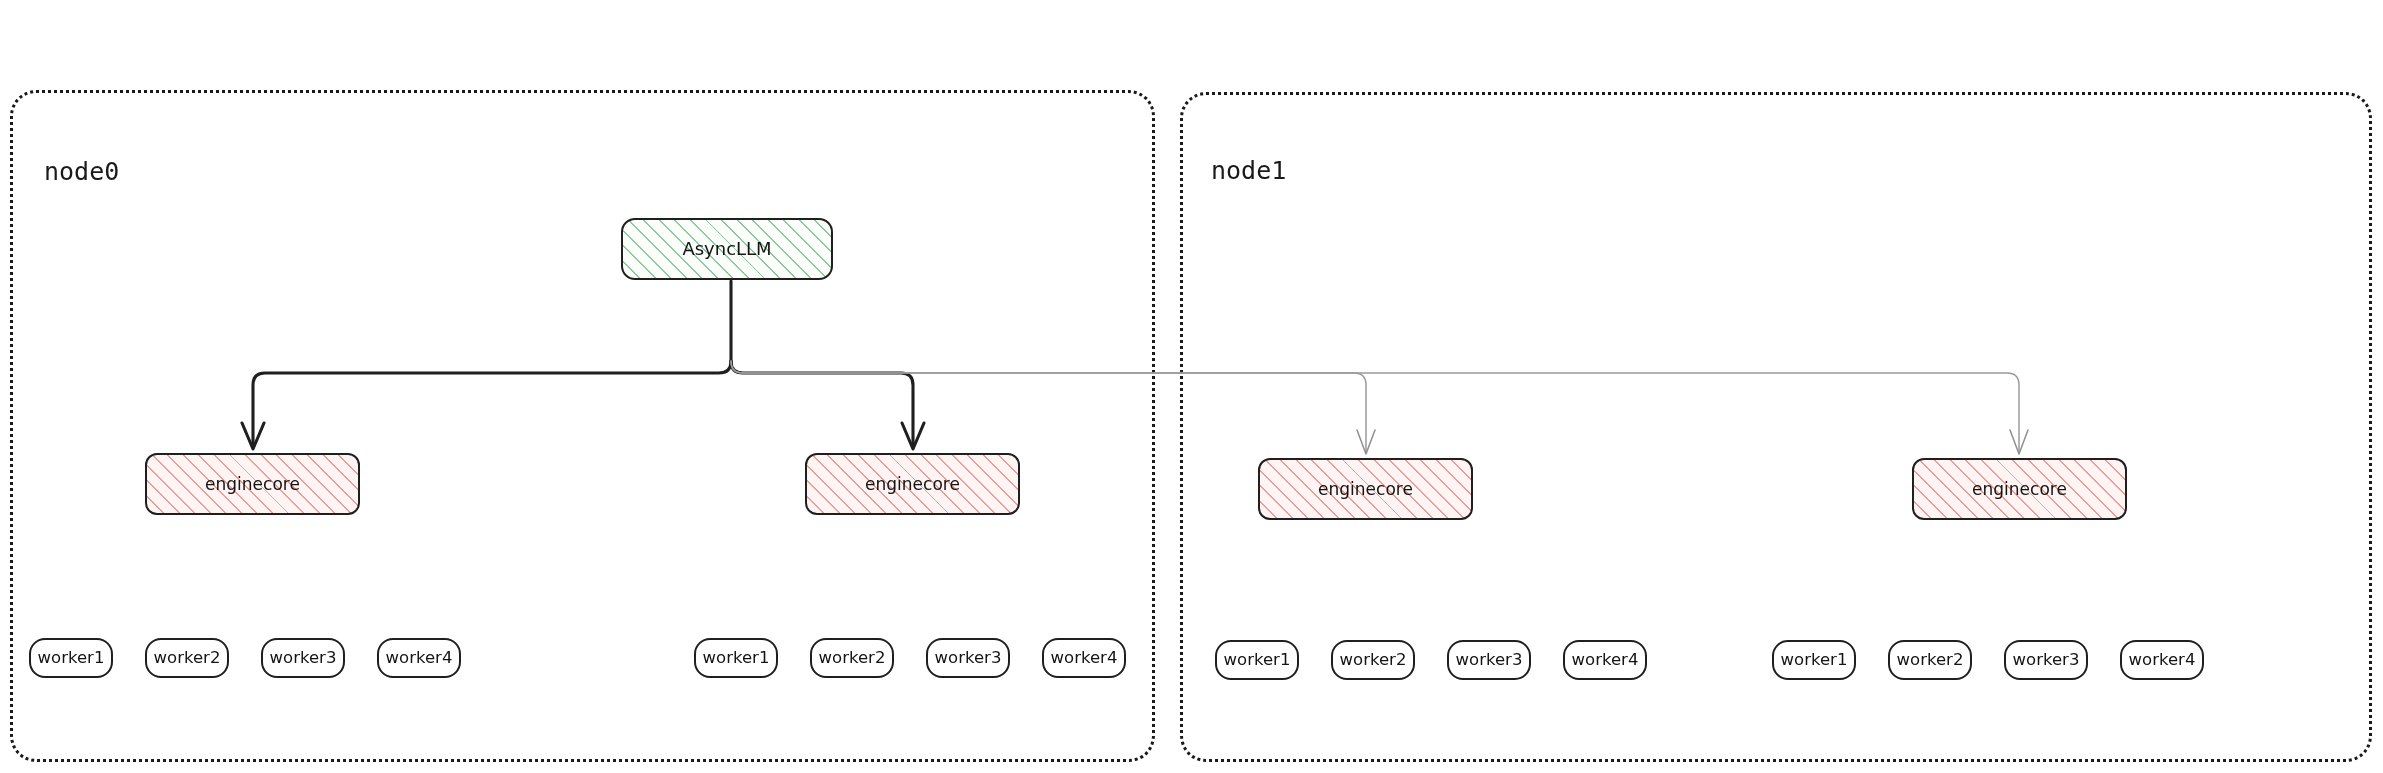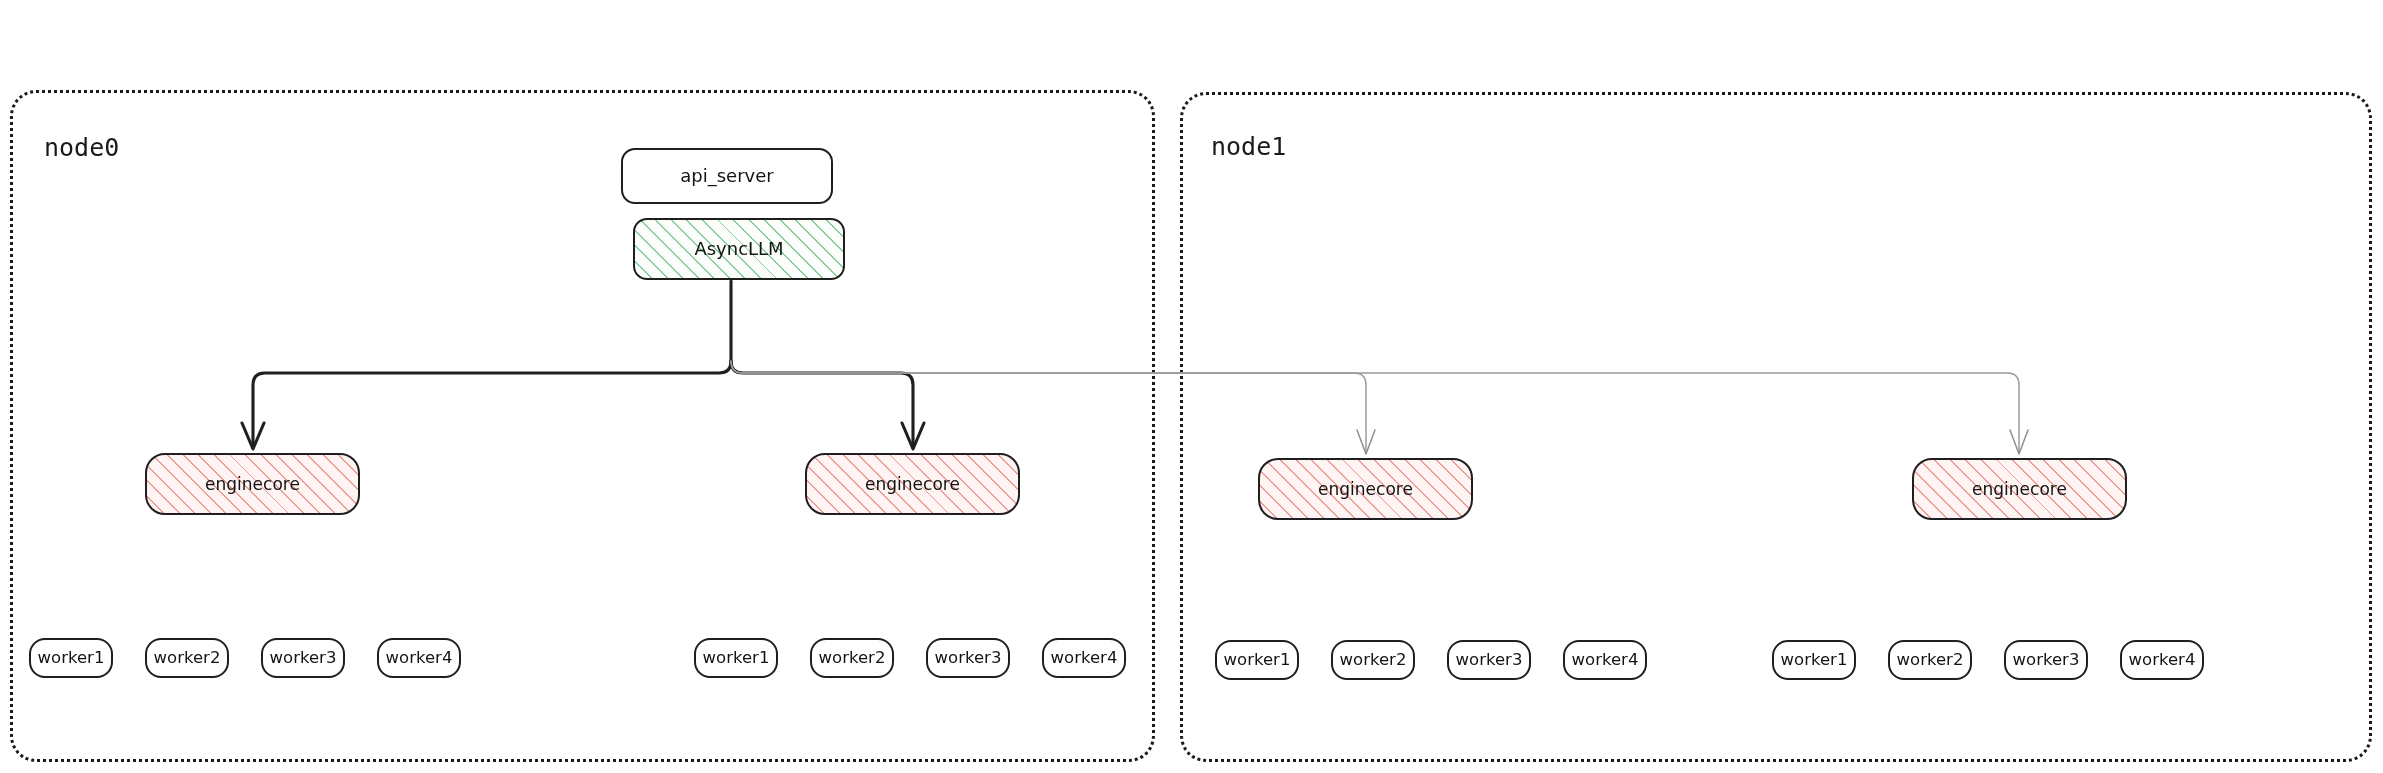--- a/index.html
+++ b/index.html
@@ -40,20 +40,21 @@
     border-radius: 26px;
     background: transparent;
     box-sizing: border-box;
   }
   .node-label {
     position: absolute;
     font-family: "DejaVu Sans Mono", "Liberation Mono", monospace;
     font-size: 25px;
     color: #1a1a1a;
     white-space: nowrap;
+    margin-top: 24px;
   }
 
   
   .gbox {
     position: absolute;
     box-sizing: border-box;
     border: 2.2px solid #1f1f1f;
     display: flex;
     align-items: center;
     justify-content: center;
@@ -79,21 +80,21 @@
     background-image: repeating-linear-gradient(
       45deg,
       rgba(115, 196, 135, 0.85) 0px,
       rgba(115, 196, 135, 0.85) 1.4px,
       rgba(0, 0, 0, 0) 1.4px,
       rgba(0, 0, 0, 0) 11px
     );
   }
 
   .box-engine {
-    border-radius: 20px;
+    border-radius: 12px;
     font-size: 17px;
     background-color: #fdf4f3;
     background-image: repeating-linear-gradient(
       45deg,
       rgba(232, 143, 134, 0.85) 0px,
       rgba(232, 143, 134, 0.85) 1.4px,
       rgba(0, 0, 0, 0) 1.4px,
       rgba(0, 0, 0, 0) 11px
     );
   }
@@ -160,24 +161,21 @@
       <path d="M 731 361 Q 731 373 719 373 L 265 373 Q 253 373 253 385 L 253 447" class="wire-strong"></path>
       <path d="M 242 423 L 253 449 L 264 423" class="head-strong"></path>
       <path d="M 731 361 Q 731 373 743 373 L 901 373 Q 913 373 913 385 L 913 447" class="wire-strong"></path>
       <path d="M 902 423 L 913 449 L 924 423" class="head-strong"></path>
       <path d="M 731 361 Q 731 373 743 373 L 1354 373 Q 1366 373 1366 385 L 1366 452" class="wire-faint"></path>
       <path d="M 1357 430 L 1366 454 L 1375 430" class="head-faint"></path>
       <path d="M 731 361 Q 731 373 743 373 L 2007 373 Q 2019 373 2019 385 L 2019 452" class="wire-faint"></path>
       <path d="M 2010 430 L 2019 454 L 2028 430" class="head-faint"></path>
     </svg>
 
-  <div class="gbox box-api" id="api-server-box" style="left: 621px; top: 148px; width: 212px; height: 56px;">
-    <span class="gbox-label">api_server</span>
-  </div>
-  <div class="gbox box-async" id="async-llm-box" style="left: 621px; top: 218px; width: 212px; height: 62px; margin-left: 12px;">
+  <div class="gbox box-async" id="async-llm-box" style="left: 621px; top: 218px; width: 212px; height: 62px;">
     <span class="gbox-label">AsyncLLM</span>
   </div>
 
   <div id="dynamic-layer">
       <div class="gbox box-engine" style="left: 145px; top: 453px; width: 215px; height: 62px;">
         <span class="gbox-label">enginecore</span>
       </div>
       <div class="gbox box-engine" style="left: 805px; top: 453px; width: 215px; height: 62px;">
         <span class="gbox-label">enginecore</span>
       </div>

